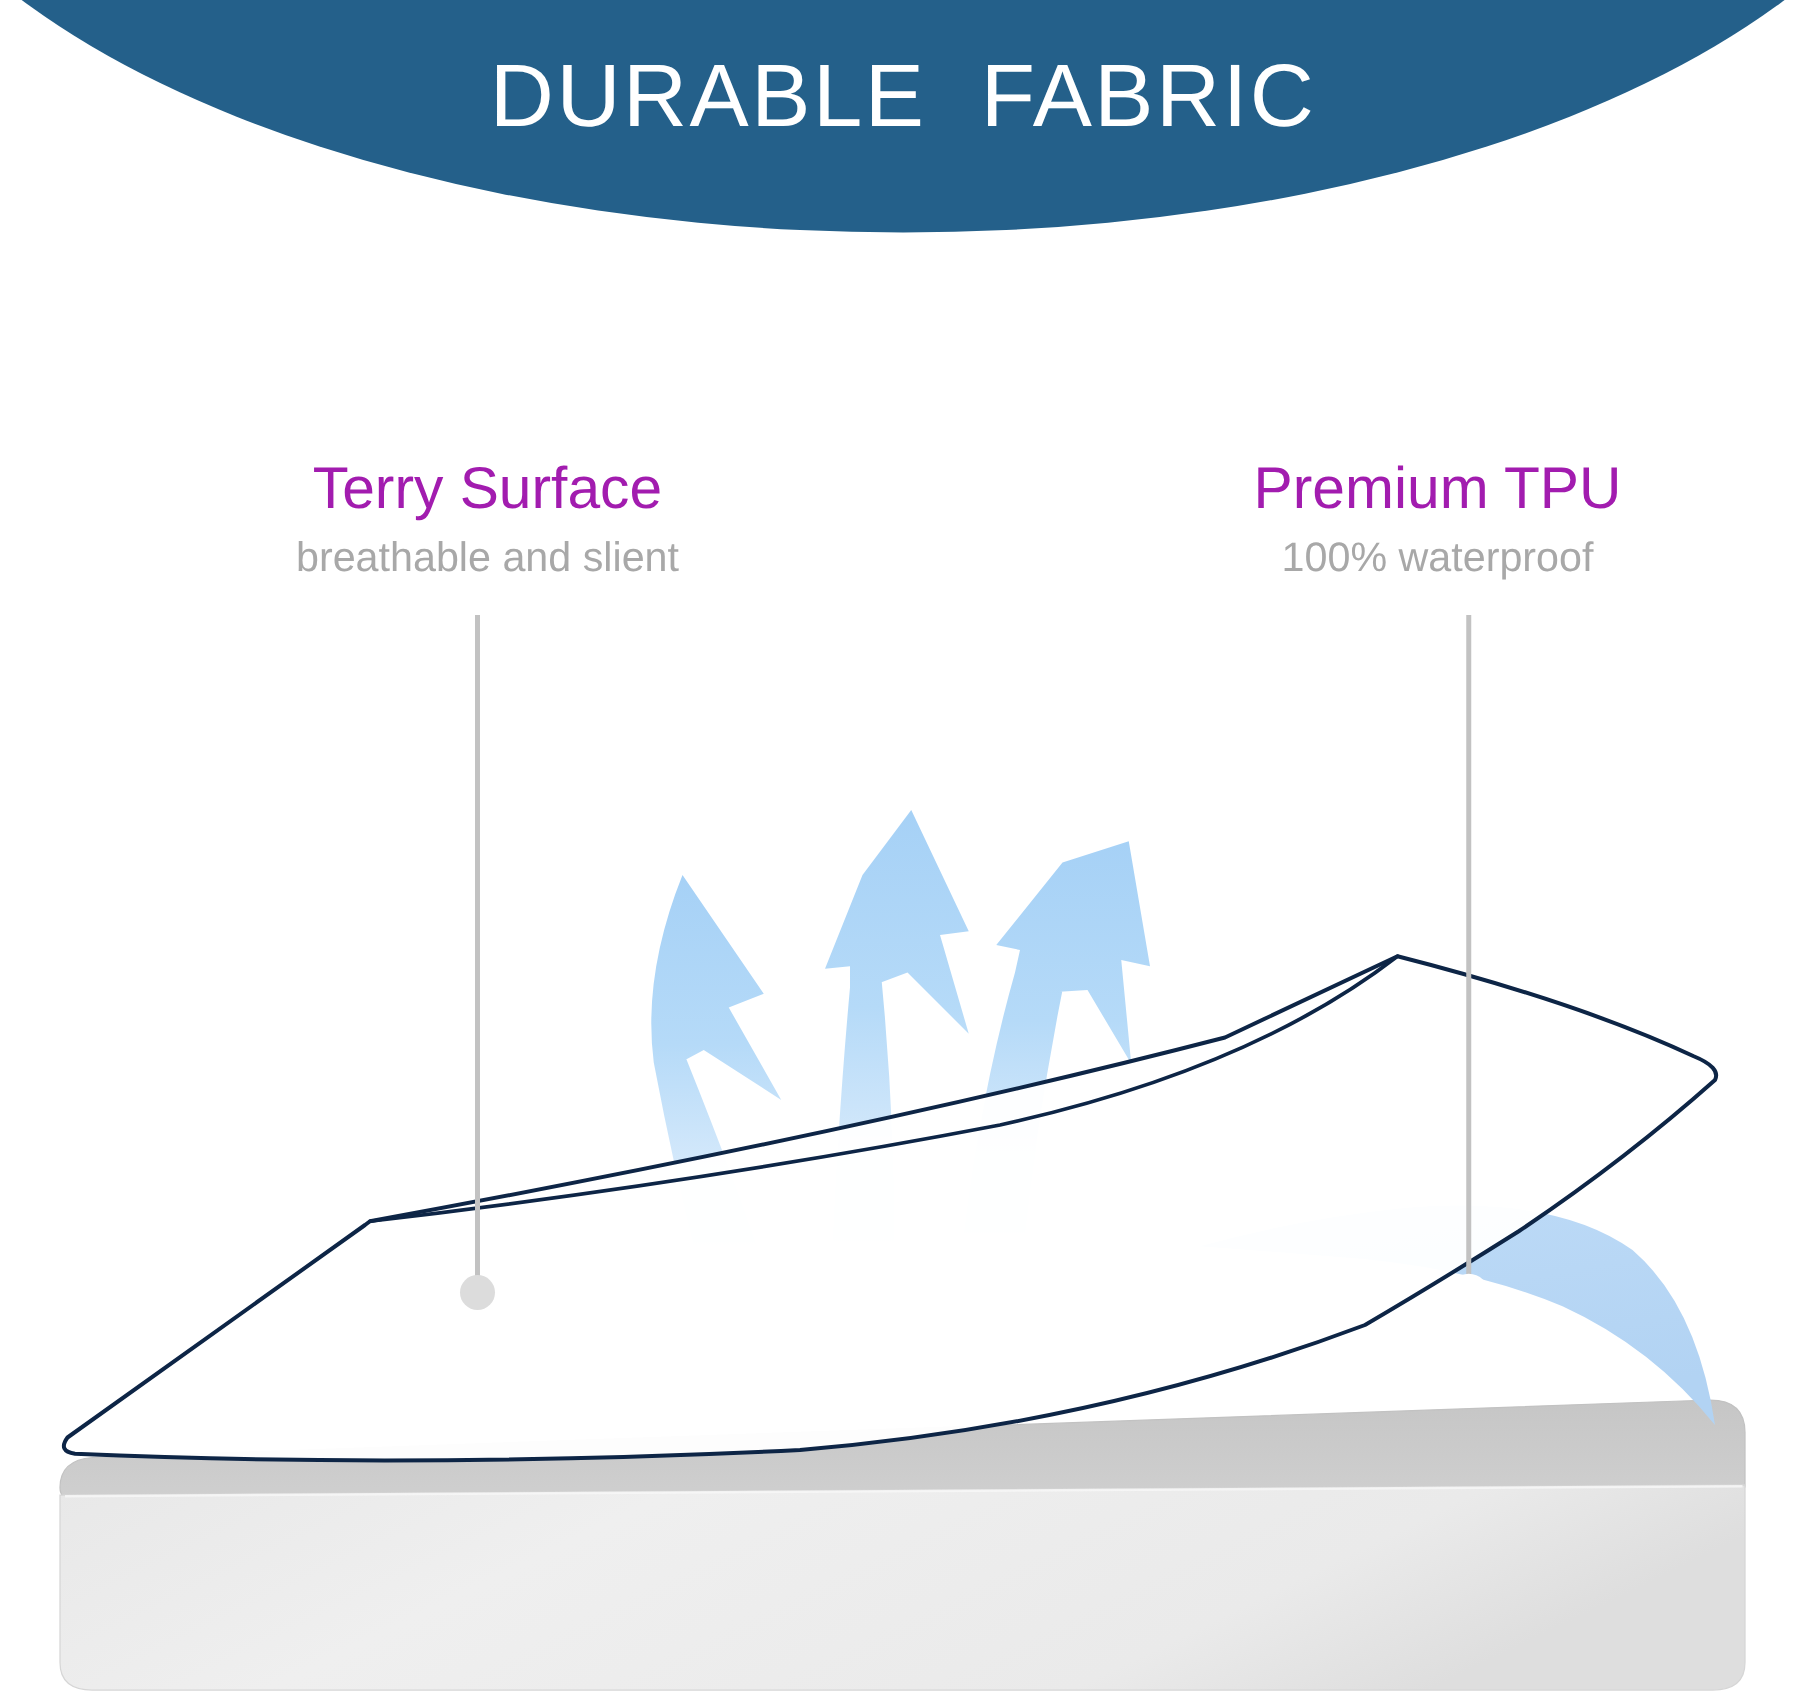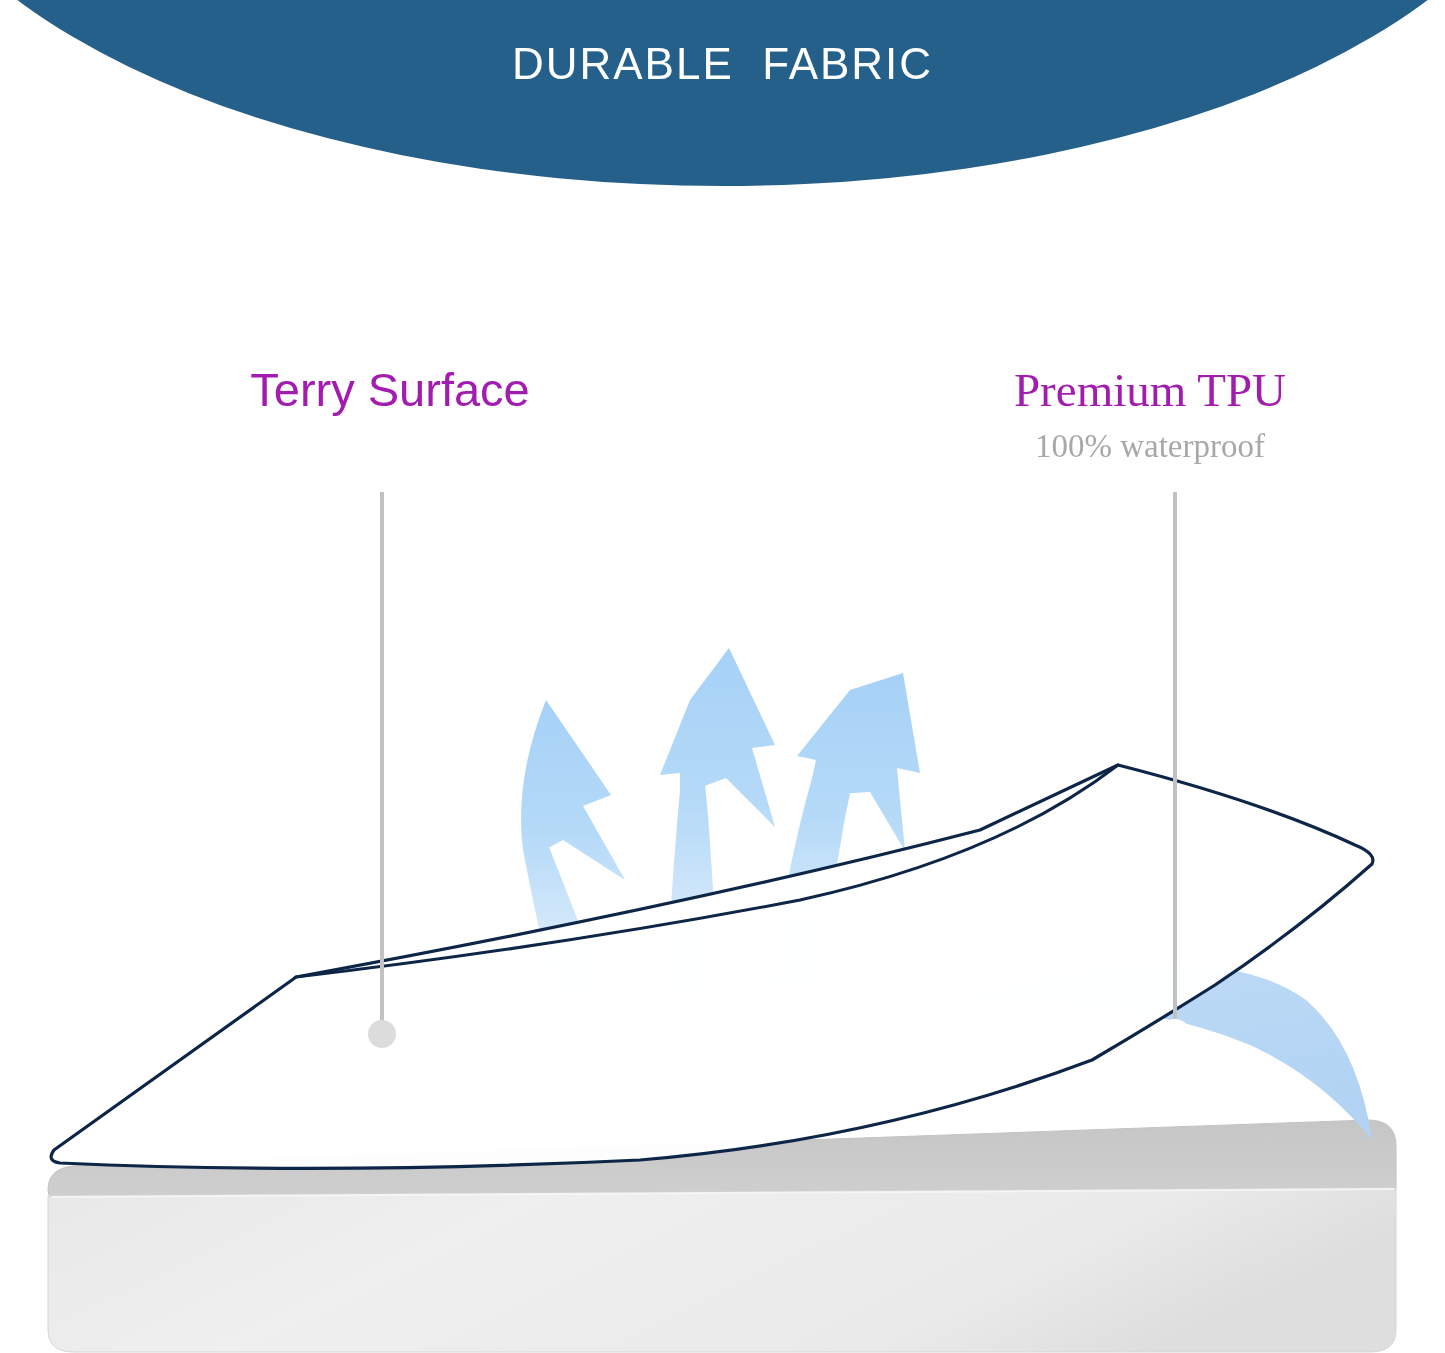--- a/index.html
+++ b/index.html
@@ -38,21 +38,21 @@
     background: #24608a;
     border-radius: 50% / 50%;
   }
   .banner-title {
     position: absolute;
     left: 0;
     top: 42px;
     width: 1445px;
     text-align: center;
     color: #ffffff;
-    font-size: 44px;
+    font-size: 71px;
     font-weight: 400;
     letter-spacing: 2px;
     line-height: 1.0;
     white-space: pre;
     font-family: "Liberation Sans", sans-serif;
   }
 
   
   .callout {
     position: absolute;
@@ -69,21 +69,21 @@
   }
   .callout-sub {
     display: block;
     color: #a8a8a8;
     font-size: 33px;
     font-weight: 400;
     line-height: 1.35;
     margin-top: 8px;
   }
   #callout-left  { left: 130px; top: 365px; width: 520px; }
-  #callout-right { left: 910px; top: 365px; width: 480px; font-family: Liberation Serif, serif; }
+  #callout-right { left: 910px; top: 365px; width: 480px; }
 
   
   #stage {
     position: absolute;
     left: 0;
     top: 0;
     width: 1445px;
     height: 1353px;
   }
 </style>
@@ -92,20 +92,21 @@
 
 <div id="infographic">
 
   <div class="banner-wrap">
     <div class="banner-ellipse"></div>
     <div class="banner-title">DURABLE  FABRIC</div>
   </div>
 
   <div class="callout" id="callout-left">
     <span class="callout-title">Terry Surface</span>
+    <span class="callout-sub">breathable and slient</span>
   </div>
 
   <div class="callout" id="callout-right">
     <span class="callout-title">Premium TPU</span>
     <span class="callout-sub">100% waterproof</span>
   </div>
 
   <svg id="stage" viewBox="0 0 1445 1353" xmlns="http://www.w3.org/2000/svg">
     <defs>
 

